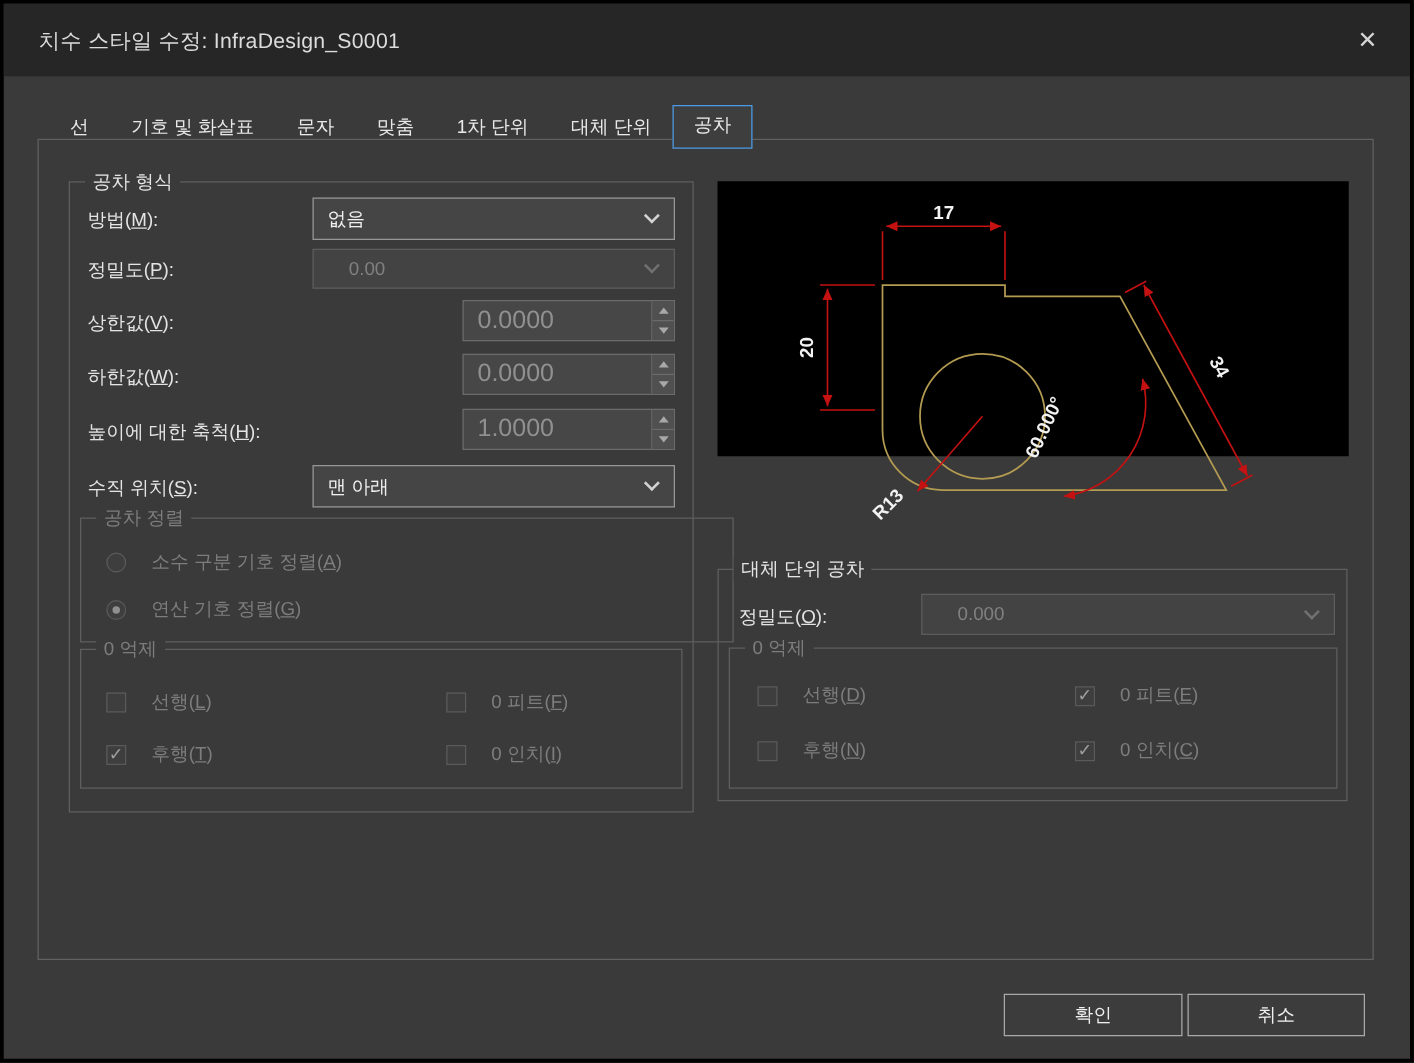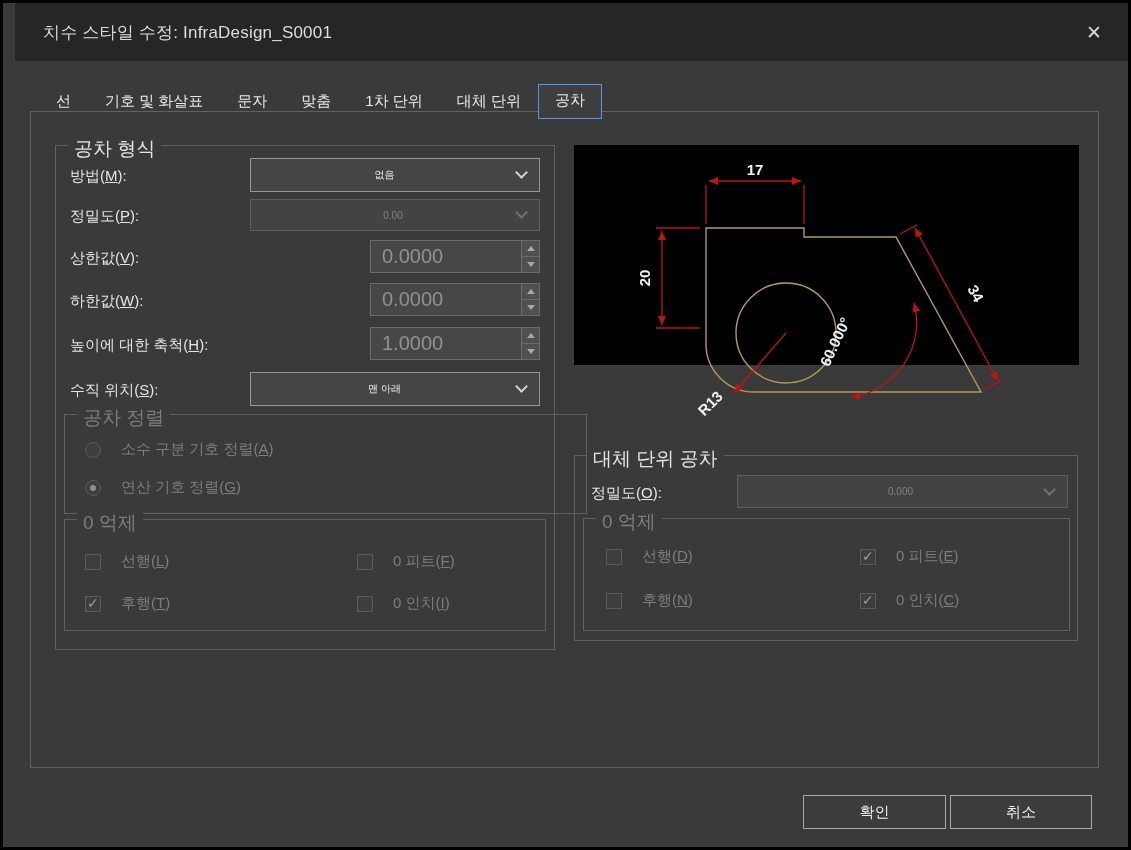--- a/index.html
+++ b/index.html
@@ -1,37 +1,37 @@
 <!DOCTYPE html>
 <html><head>
 <meta charset="utf-8">
 <style>
   * { margin:0; padding:0; box-sizing:border-box; }
   html,body { width:1131px; height:850px; overflow:hidden; background:#000;
     font-family:"Liberation Sans","DejaVu Sans",sans-serif; }
   .dialog { position:absolute; left:0; top:0; width:1131px; height:850px;
     border:3px solid #000; background:#3a3a3a; }
-  .titlebar { position:absolute; left:12px; top:0; right:0; height:58px; background:#262626;
+  .titlebar { position:absolute; left:0; top:0; right:0; height:58px; background:#262626;
     display:flex; align-items:center; padding:0 28px; }
   .title { font-size:17px; color:#dcdcdc; letter-spacing:.2px; }
   .close-btn { position:absolute; right:14px; top:12px; width:40px; height:34px;
     display:flex; align-items:center; justify-content:center; font-size:19px; color:#d6d6d6; cursor:default; }
   .tabs { position:absolute; left:36px; top:81px; display:flex; align-items:flex-end; z-index:3; }
   .tab { padding:5px 17px 6px; font-size:15px; color:#e8e8e8; cursor:default; white-space:nowrap; }
   .tab.active { border:1px solid #4d9be6; background:#3e3e3e; margin-bottom:-2px; padding:6px 16px 8px; }
   .panel { position:absolute; left:27px; top:108px; width:1069px; height:657px;
     border:1px solid #616161; background:#3a3a3a; }
   .grp { position:absolute; border:1px solid #5f5f5f; }
   .grp-title { position:absolute; top:-10px; left:12px; background:#3a3a3a; padding:0 6px;
-    font-size:19px; color:#e4e4e4; white-space:nowrap; }
+    font-size:15px; color:#e4e4e4; white-space:nowrap; }
   .grp-title.dis { color:#7d7d7d; }
   .lbl { position:absolute; font-size:15px; color:#e4e4e4; white-space:nowrap; }
   .hk { text-decoration:underline; }
   .dd { position:absolute; background:#454545; border:1px solid #979797; display:flex;
-    align-items:center; padding:0 32px 0 11px; font-size:10px; color:#f0f0f0; cursor:default;justify-content:center; }
+    align-items:center; padding:0 32px 0 11px; font-size:15px; color:#f0f0f0; cursor:default; }
   .dd .chev { position:absolute; right:13px; top:50%; width:9px; height:9px; margin-top:-7px;
     border-right:2px solid #d2d2d2; border-bottom:2px solid #d2d2d2; transform:rotate(45deg); }
   .dd.dis { background:#434343; border-color:#5d5d5d; color:#808080;padding-left:28px; }
   .dd.dis .chev { border-color:#717171; }
   .spinbox { position:absolute; background:#474747; border:1px solid #6b6b6b; color:#909090;
     font-size:20px; display:flex; align-items:center; padding:0 26px 0 11px; cursor:default; }
   .spin { position:absolute; right:0; top:0; bottom:0; width:18px; border-left:1px solid #6b6b6b;
     display:flex; flex-direction:column; }
   .sb { flex:1; display:flex; align-items:center; justify-content:center; background:#505050; }
   .sb + .sb { border-top:1px solid #6b6b6b; }

